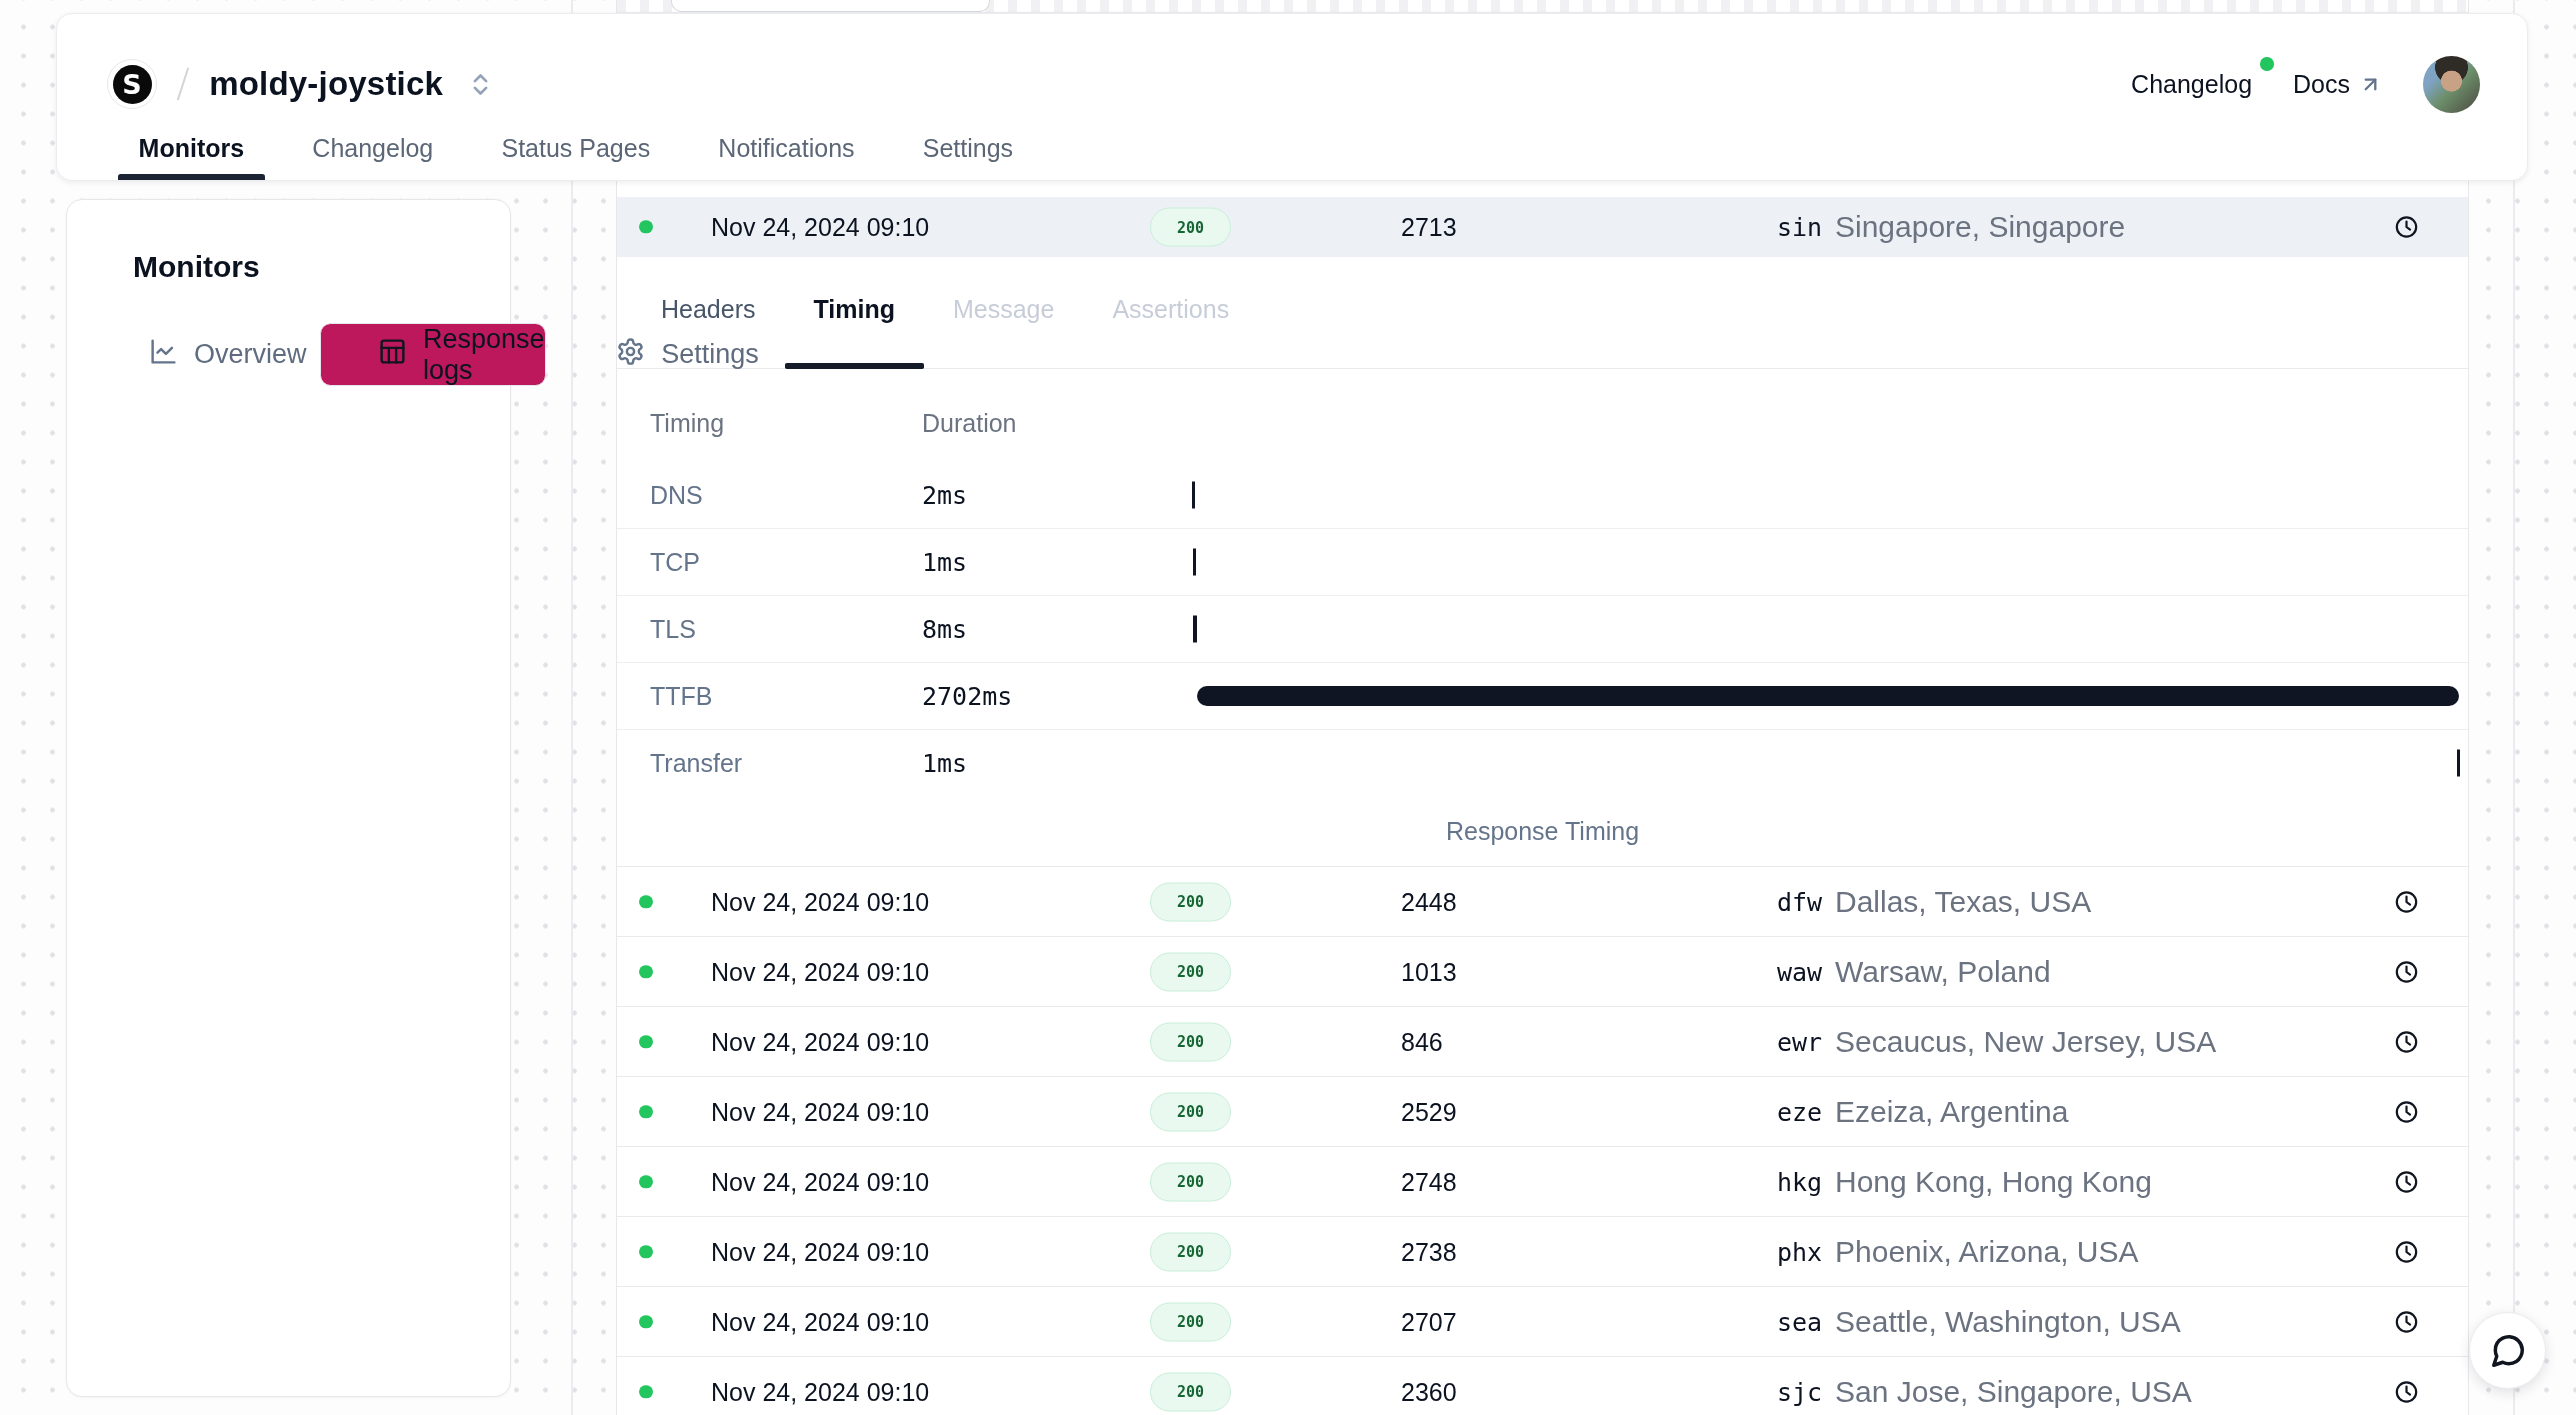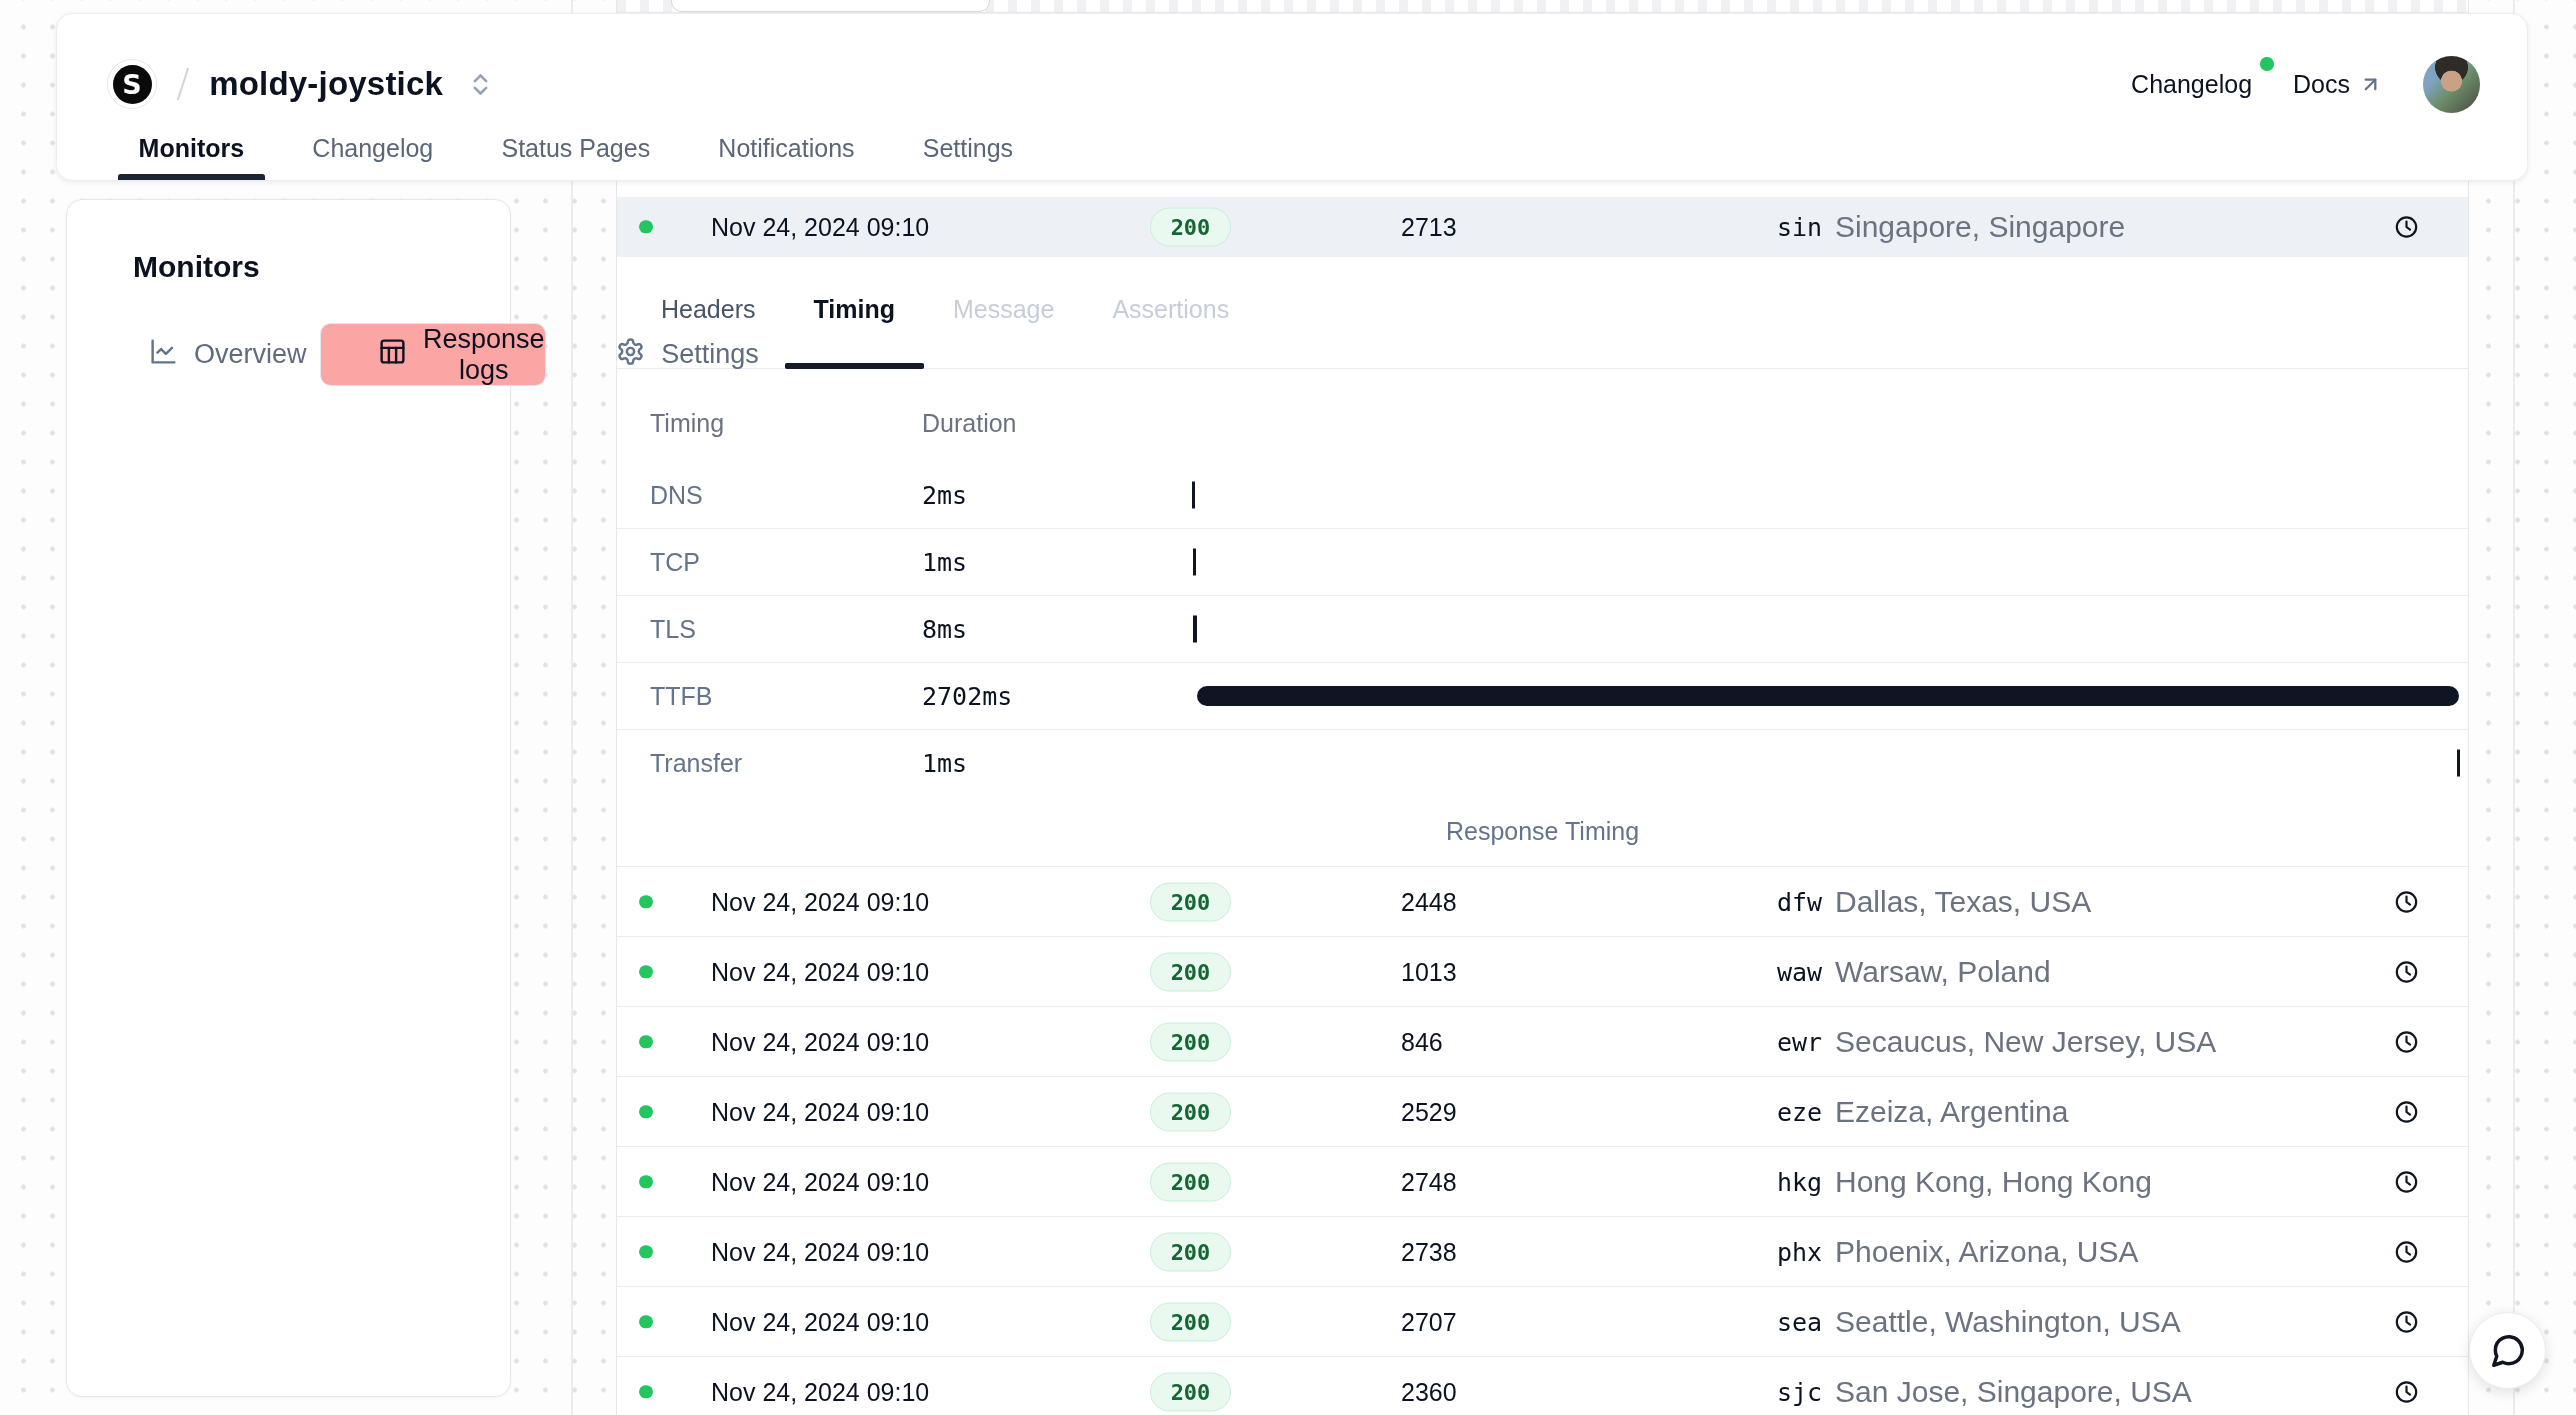--- a/index.html
+++ b/index.html
@@ -38,21 +38,21 @@
   .log-row { position:absolute; left:0; width:100%; height:70px; background:#fff;text-align:center; }
   .log-row .cell { position:absolute; top:50%; transform:translateY(-50%); white-space:nowrap; }
   .status-dot { position:absolute; left:22.4px; top:50%; transform:translateY(-50%);
     width:13.4px; height:13.4px; border-radius:50%; background:#22c55e; }
   .log-time   { left:94px; font-size:25px; color:#0b1220; }
   .status-badge {
     position:absolute; left:533px; top:50%; transform:translateY(-50%);
     width:81px; height:39px; border-radius:20px;
     background:#e9f9f0; border:1.8px solid #c8eed8;
     display:flex; align-items:center; justify-content:center;
-    font-family:"DejaVu Sans Mono", monospace; font-weight:bold; font-size:22px; color:#166534;
+    font-family:"DejaVu Sans Mono", monospace; font-weight:bold; font-size:15px; color:#166534;
   }
   .log-latency { left:784px; font-size:25px; color:#0b1220; }
   .log-region  { left:1160px; font-size:25px; color:#0b1220; font-family:"DejaVu Sans Mono", monospace; }
   .log-location{ left:1218px; font-size:30px; color:#6b7280; }
   .clock-btn { position:absolute; left:1777px; top:50%; transform:translateY(-50%);
     width:25px; height:25px; background:none; border:none; cursor:pointer; padding:0; }
   .clock-btn svg { width:25px; height:25px; display:block; }
 
   .selected-row { top:197px; height:60px; background:#edf1f6; }
 
@@ -136,21 +136,21 @@
     position:absolute; left:66px; top:199px; width:445px; height:1198px;
     background:#fff; border:0.9px solid #e7e7ea; border-radius:16px;
     box-shadow:0 0.9px 2.7px rgba(16,24,40,.04);
     padding:50px 24px 0 24px;
   }
   .sidebar-title { font-size:30px; font-weight:bold; color:#0b1220; padding-left:42px; }
   .sidebar-list { margin-top:39px; display:flex; flex-direction:row; gap:12.5px; }
   .side-item { height:63px; border-radius:10.7px; display:flex; align-items:center; gap:16px;
     padding-left:57px; font-size:27px; color:#5f6b7e; background:none; border:0.9px solid transparent;
     cursor:pointer; font-family:"Liberation Sans", sans-serif; text-align:left; }
-  .side-item.active { background:#fca5a5; border-color:#e4e7ec; color:#0b1220; font-weight:500;text-align:center; }
+  .side-item.active { background:#be185d; border-color:#e4e7ec; color:#0b1220; font-weight:500; }
   .side-item svg { width:29px; height:29px; flex:0 0 auto; }
 
   
   .chat-fab { position:absolute; left:2469px; top:1312px; width:77px; height:77px; border-radius:50%;
     background:#fff; border:0.9px solid #ececf0; box-shadow:0 3.6px 12.5px rgba(16,24,40,.12);
     display:flex; align-items:center; justify-content:center; cursor:pointer; }
   .chat-fab svg { width:38px; height:38px; }
 </style>
 </head>
 <body>

